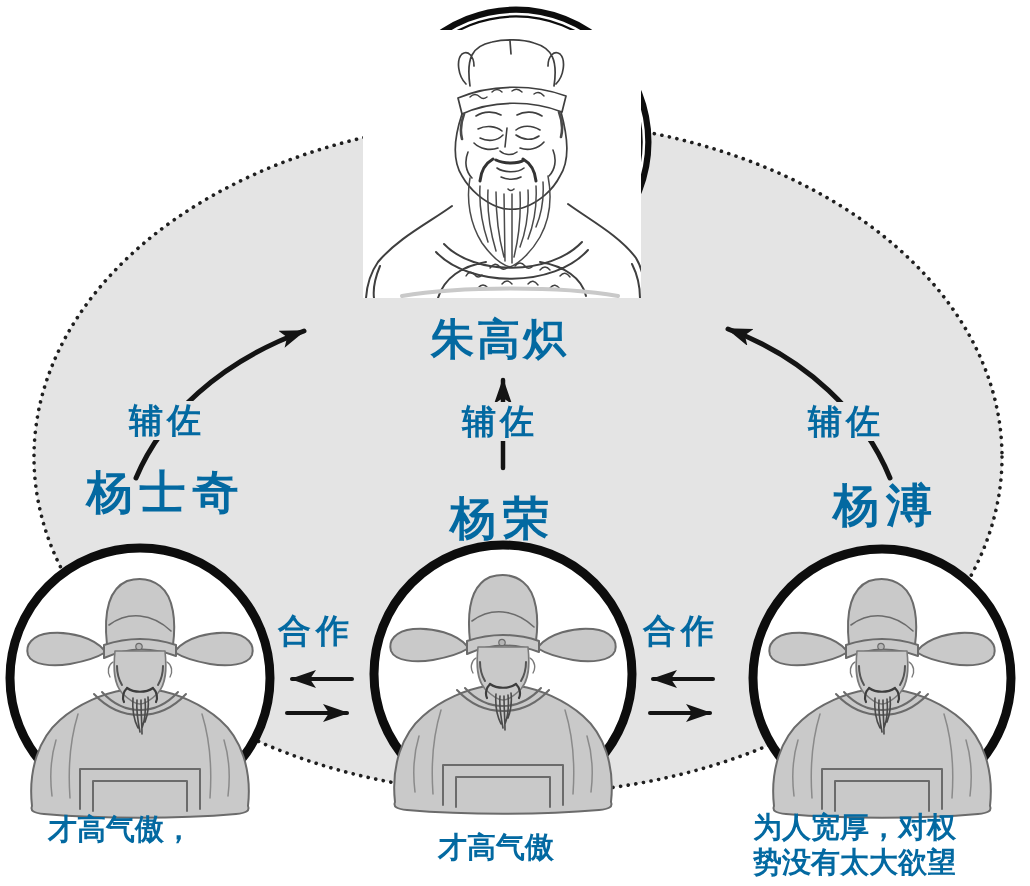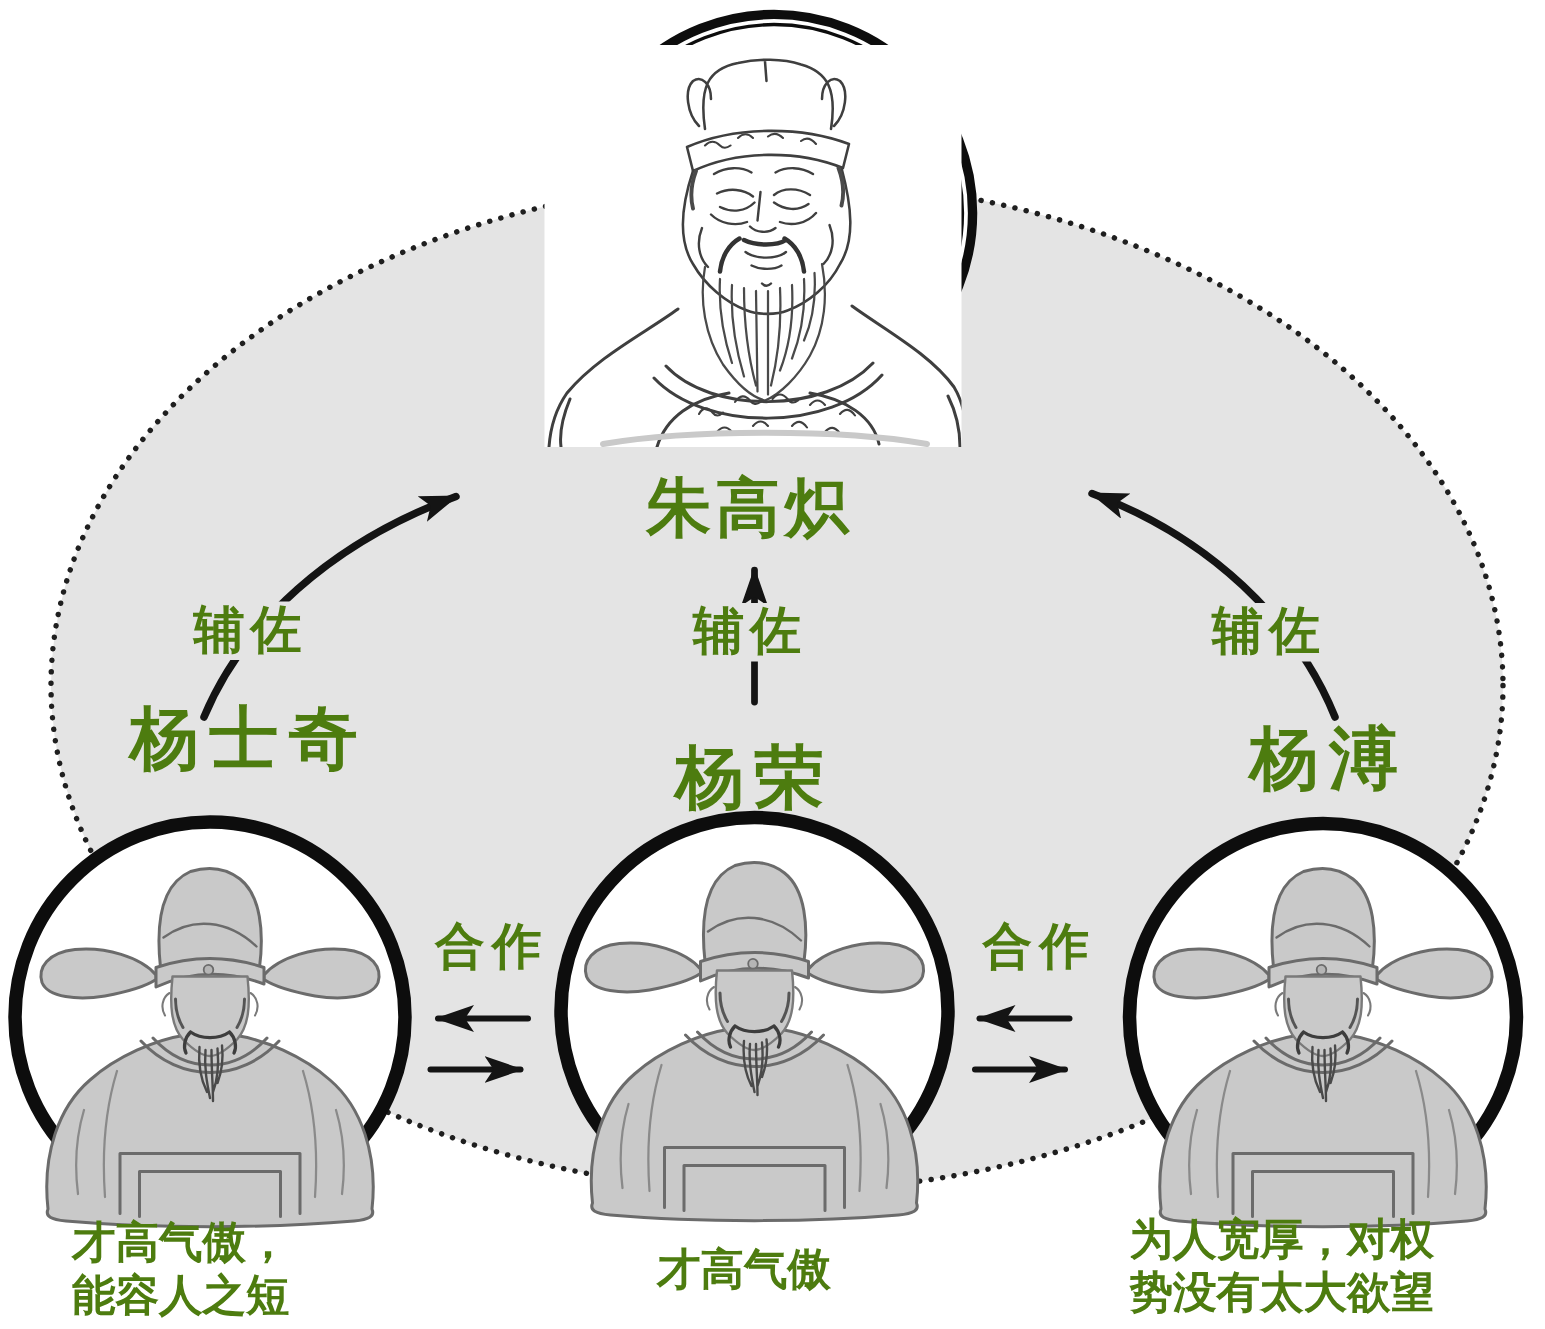--- a/index.html
+++ b/index.html
@@ -1,29 +1,29 @@
 <!DOCTYPE html>
 <html><head>
 <meta charset="utf-8">
 <style>
   html,body{margin:0;padding:0;background:#ffffff;}
   .stage{position:relative;width:1030px;height:886px;background:#ffffff;overflow:hidden;
          font-family:"Liberation Sans","DejaVu Sans",sans-serif;}
   .stage svg{position:absolute;left:0;top:0;}
-  .t{position:absolute;font-weight:bold;color:#4d7c0f;text-align:center;white-space:nowrap;line-height:1.1;}
+  .t{position:absolute;font-weight:bold;color:#0369a1;text-align:center;white-space:nowrap;line-height:1.1;}
   .ename{left:370px;top:316px;width:260px;font-size:43px;letter-spacing:3px;}
   .assist{font-size:34px;letter-spacing:4px;background:#e4e4e4;width:96px;padding:1px 0;}
   .assist.l{left:119px;top:401px;}
   .assist.m{left:452px;top:402px;}
   .assist.r{left:798px;top:402px;}
   .mname{font-size:46px;letter-spacing:7px;width:200px;}
   .mname.l{left:61px;top:467px;width:210px;}
   .mname.m{left:403px;top:481px;margin-top:12px;}
   .mname.r{left:786px;top:480px;}
-  .coop{font-size:33px;letter-spacing:5px;width:100px;text-align:right;}
+  .coop{font-size:33px;letter-spacing:5px;width:100px;}
   .coop.l{left:266px;top:613px;}
   .coop.r{left:631px;top:613px;}
   .desc{font-size:29px;line-height:35px;text-align:left;}
   .desc span{display:block;}
   .desc.l{left:48px;top:812px;}
   .desc.m{left:438px;top:830px;}
   .desc.r{left:753px;top:810px;}
 </style>
 </head>
 <body>
@@ -116,21 +116,20 @@
 
   <div class="t mname l">杨士奇</div>
   <div class="t mname m">杨荣</div>
   <div class="t mname r">杨溥</div>
 
   <div class="t coop l">合作</div>
   <div class="t coop r">合作</div>
 
   <div class="t desc l">
     <span>才高气傲，</span>
-    <span>能容人之短</span>
   </div>
   <div class="t desc m">
     <span>才高气傲</span>
   </div>
   <div class="t desc r">
     <span>为人宽厚，对权</span>
     <span>势没有太大欲望</span>
   </div>
 
 </div>

